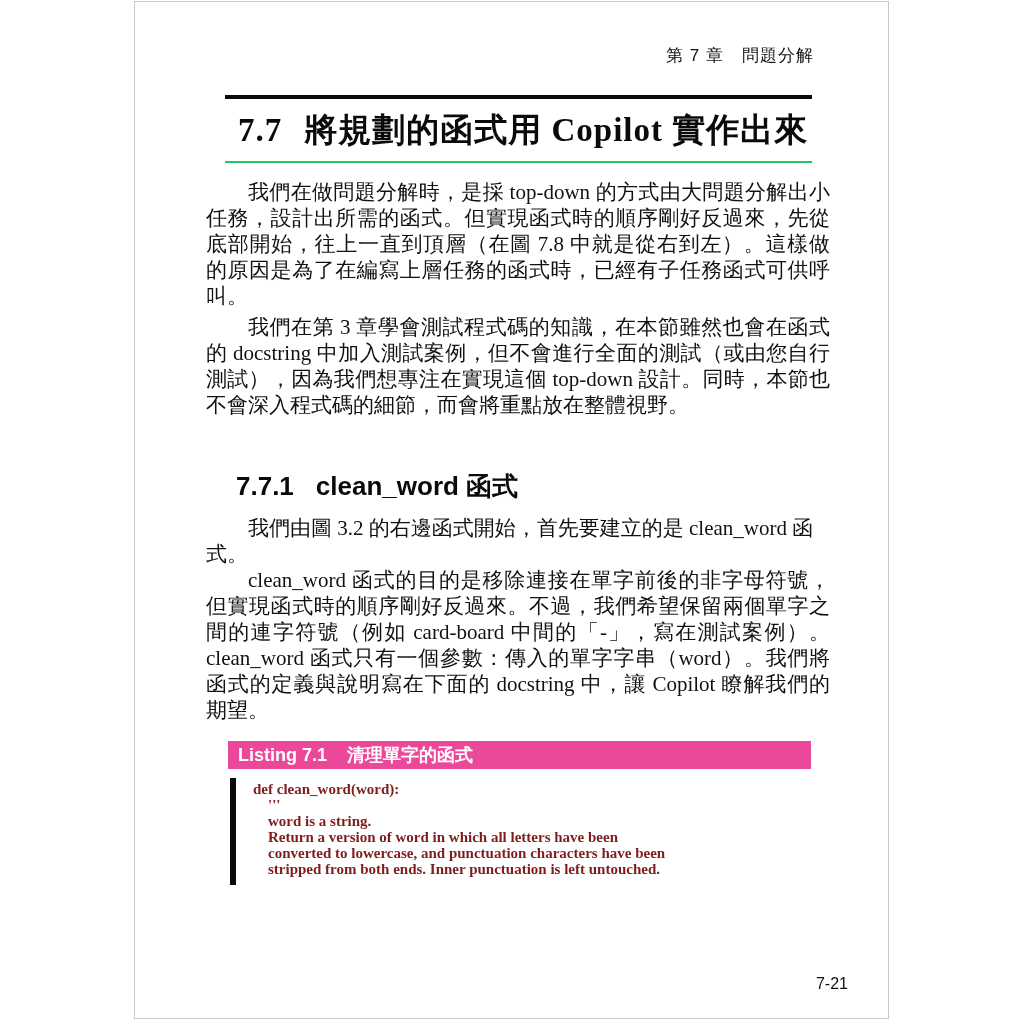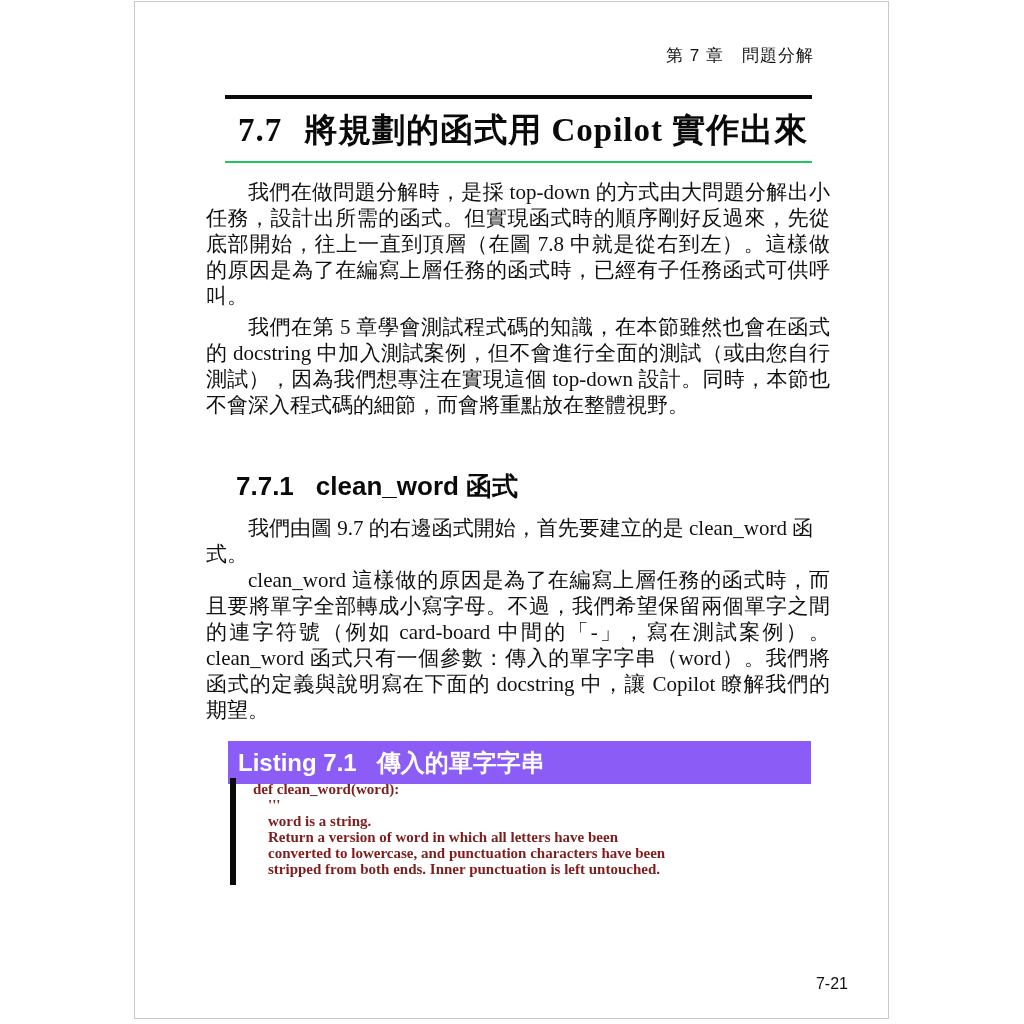--- a/index.html
+++ b/index.html
@@ -47,26 +47,26 @@
   .subheading {
     position: absolute; left: 101px; top: 467px;
     font-family: "Liberation Sans", "DejaVu Sans", sans-serif;
     font-weight: bold; font-size: 26px; color: #0a0a0a;
     white-space: nowrap;
   }
   .subheading .sub-title { margin-left: 22px; }
 
   .listing-bar {
     position: absolute; left: 93px; top: 739px;
-    width: 583px; height: 43px;
-    background: #8b5cf6; color: #ffffff;
+    width: 583px; height: 28px;
+    background: #ec4899; color: #ffffff;
     display: flex; align-items: center;
     padding-left: 10px;
     font-family: "Liberation Sans", "DejaVu Sans", sans-serif;
-    font-weight: bold; font-size: 24px;
+    font-weight: bold; font-size: 18px;
     white-space: nowrap;
   }
   .listing-bar .listing-title { margin-left: 20px; }
 
   .code-block {
     position: absolute; left: 95px; top: 776px;
     border-left: 6px solid #0a0a0a;
     padding: 3px 0 8px 17px;
   }
   .code-block pre {
@@ -89,33 +89,33 @@
   <div class="running-head">第 7 章　問題分解</div>
 
   <div class="title-block">
     <div class="title-row">
       <span class="sec-num">7.7</span><span>將規劃的函式用 Copilot 實作出來</span>
     </div>
   </div>
 
   <p class="para" id="p1">我們在做問題分解時，是採 top-down 的方式由大問題分解出小任務，設計出所需的函式。但實現函式時的順序剛好反過來，先從底部開始，往上一直到頂層（在圖 7.8 中就是從右到左）。這樣做的原因是為了在編寫上層任務的函式時，已經有子任務函式可供呼叫。</p>
 
-  <p class="para" id="p2">我們在第 5 章學會測試程式碼的知識，在本節雖然也會在函式的 docstring 中加入測試案例，但不會進行全面的測試（或由您自行測試），因為我們想專注在實現這個 top-down 設計。同時，本節也不會深入程式碼的細節，而會將重點放在整體視野。</p>
+  <p class="para" id="p2">我們在第 3 章學會測試程式碼的知識，在本節雖然也會在函式的 docstring 中加入測試案例，但不會進行全面的測試（或由您自行測試），因為我們想專注在實現這個 top-down 設計。同時，本節也不會深入程式碼的細節，而會將重點放在整體視野。</p>
 
   <div class="subheading">
     <span>7.7.1</span><span class="sub-title">clean_word 函式</span>
   </div>
 
-  <p class="para" id="p3">我們由圖 9.7 的右邊函式開始，首先要建立的是 clean_word 函式。</p>
+  <p class="para" id="p3">我們由圖 3.2 的右邊函式開始，首先要建立的是 clean_word 函式。</p>
 
-  <p class="para" id="p4">clean_word 這樣做的原因是為了在編寫上層任務的函式時，而且要將單字全部轉成小寫字母。不過，我們希望保留兩個單字之間的連字符號（例如 card-board 中間的「-」，寫在測試案例）。clean_word 函式只有一個參數：傳入的單字字串（word）。我們將函式的定義與說明寫在下面的 docstring 中，讓 Copilot 瞭解我們的期望。</p>
+  <p class="para" id="p4">clean_word 函式的目的是移除連接在單字前後的非字母符號，但實現函式時的順序剛好反過來。不過，我們希望保留兩個單字之間的連字符號（例如 card-board 中間的「-」，寫在測試案例）。clean_word 函式只有一個參數：傳入的單字字串（word）。我們將函式的定義與說明寫在下面的 docstring 中，讓 Copilot 瞭解我們的期望。</p>
 
   <div class="listing-bar">
     <span>Listing 7.1</span>
-    <span class="listing-title">傳入的單字字串</span>
+    <span class="listing-title">清理單字的函式</span>
   </div>
 
   <div class="code-block">
     <pre>def clean_word(word):
     '''
     word is a string.
     Return a version of word in which all letters have been
     converted to lowercase, and punctuation characters have been
     stripped from both ends. Inner punctuation is left untouched.</pre>
   </div>

